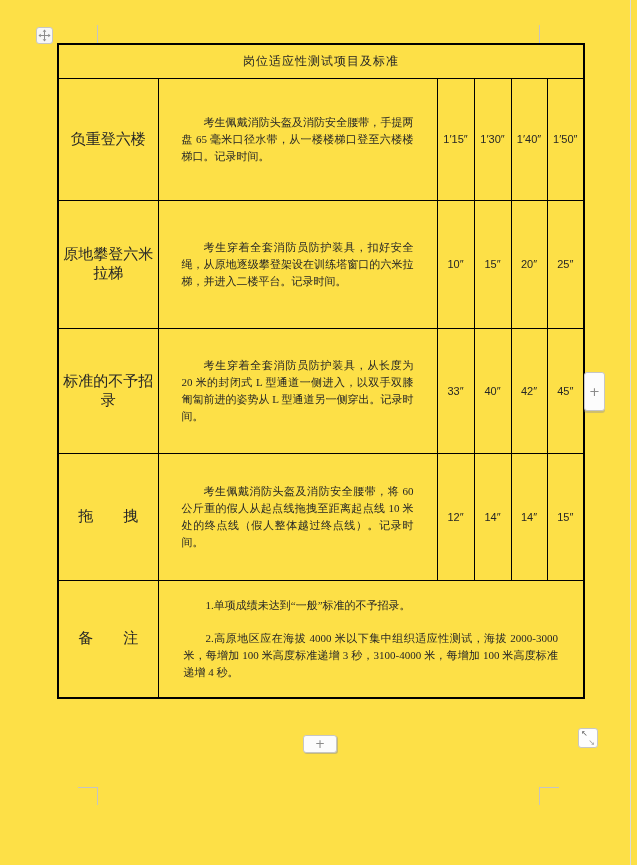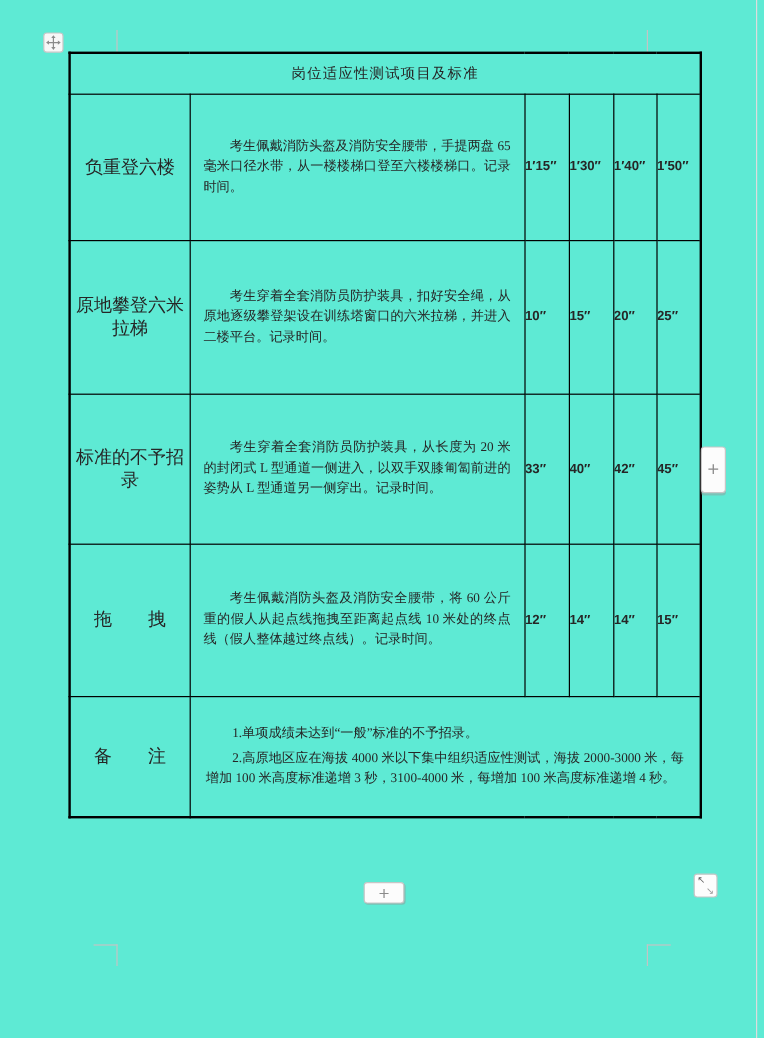--- a/index.html
+++ b/index.html
@@ -1,28 +1,28 @@
 <!DOCTYPE html>
 <html><head>
 <meta charset="utf-8">
 <style>
   html,body{margin:0;padding:0;background:#ffffff;}
-  .page{position:relative;width:637px;height:865px;background:#5eead4;overflow:hidden;
+  .page{position:relative;width:637px;height:865px;background:#fde047;overflow:hidden;
         color:#262626;font-family:"Liberation Serif",serif;}
   .page-edge{position:absolute;left:630px;top:0;width:1px;height:865px;background:#dcdcdc;}
 
   
   .doc-table{position:absolute;left:57px;top:43px;width:526px;border-collapse:collapse;
              table-layout:fixed;border:2px solid #000;}
   .doc-table td{border:1px solid #000;vertical-align:middle;padding:0;overflow:hidden;}
   .title-cell{text-align:center;font-size:12px;letter-spacing:1px;}
   .head-cell{text-align:center;font-size:12px;}
   .item-cell{text-align:center;font-size:15px;}
-  .score-cell{font-size:11px;font-family:"Liberation Sans",sans-serif;font-weight:bold;}
-  .method-cell p,.remarks-cell p{margin:4px;padding:0 7px;font-size:11px;line-height:17px;
+  .score-cell{text-align:center;font-size:11px;font-family:"Liberation Sans",sans-serif;}
+  .method-cell p,.remarks-cell p{margin:16px;padding:0 7px;font-size:11px;line-height:17px;
              text-align:justify;text-indent:22px;}
   .remarks-cell p{padding:0 9px;}
 
   
   .ui-btn{position:absolute;box-sizing:border-box;background:#fcfcfc;border:1px solid #c6c6c6;
           border-radius:3px;color:#8a8a8a;display:flex;align-items:center;justify-content:center;
           font-family:"DejaVu Sans",sans-serif;box-shadow:0 2px 0 rgba(150,150,150,.45);}
   .move-handle{left:36px;top:27px;width:17px;height:17px;box-shadow:none;background:#f7f7f7;}
   .add-col-btn{left:584px;top:372px;width:21px;height:39px;font-size:13px;}
   .add-row-btn{left:303px;top:735px;width:34px;height:18px;font-size:12px;

